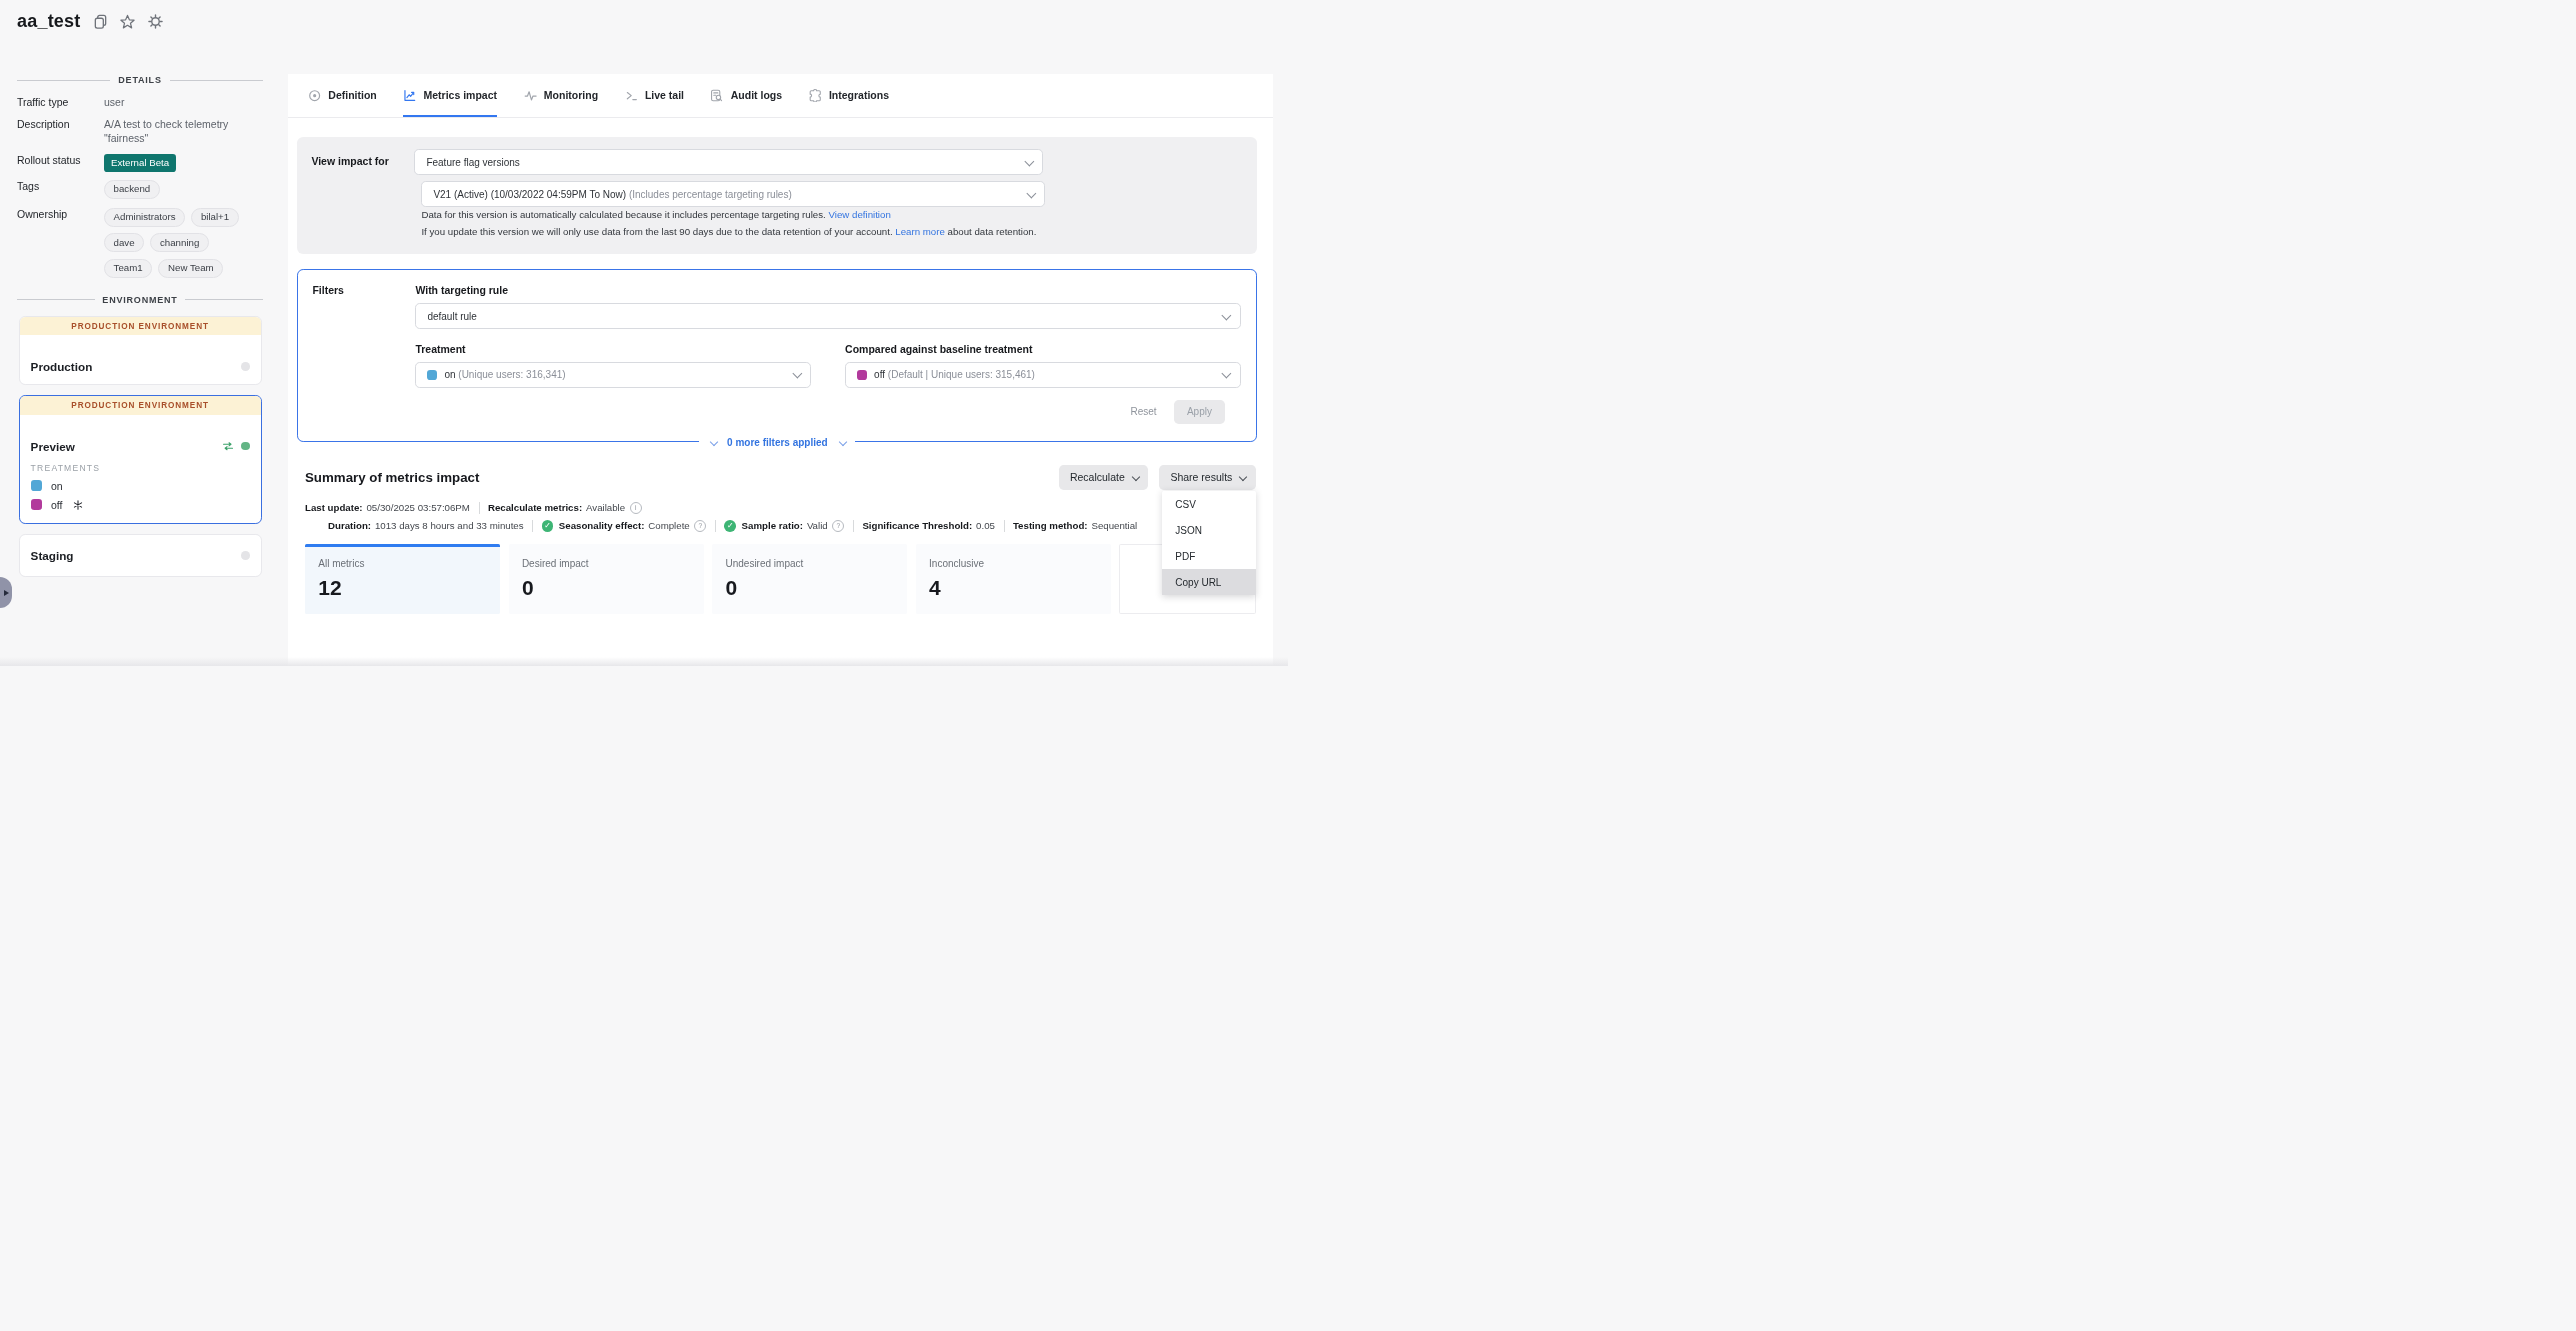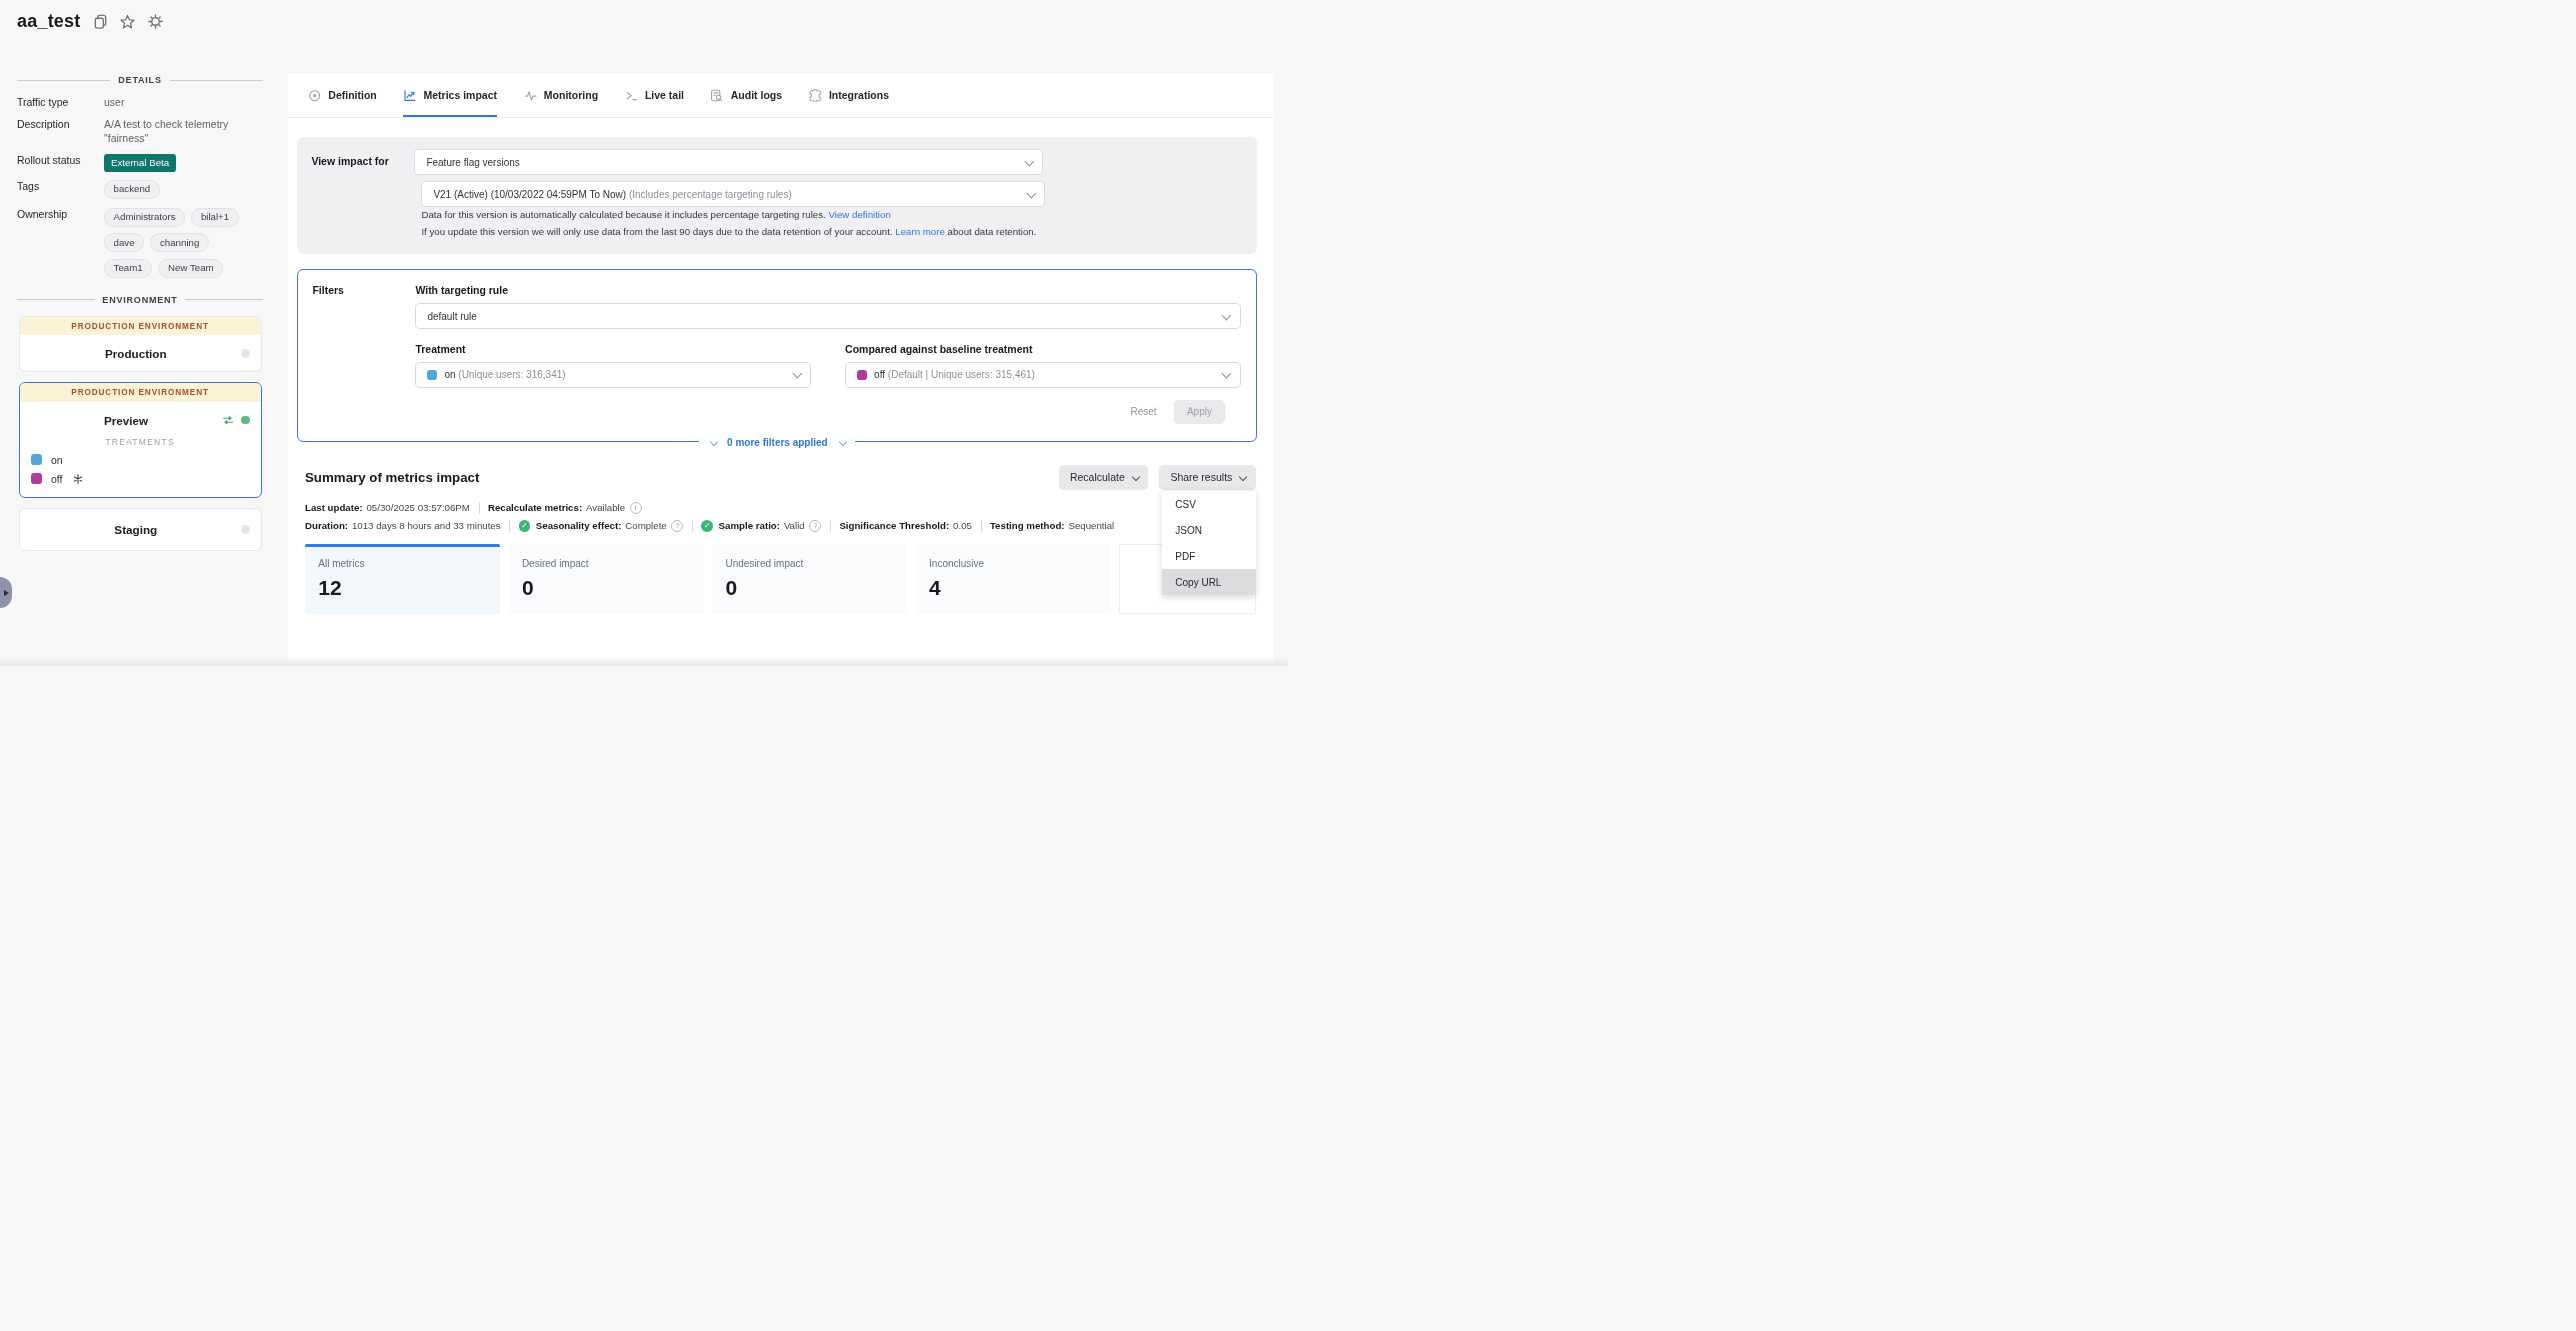--- a/index.html
+++ b/index.html
@@ -25,21 +25,21 @@
          padding:2.3px 7px;border-radius:3.1px;}
   .pills{display:flex;flex-wrap:wrap;gap:6.2px;width:156px;}
   .pill{background:#f0f0f2;border:0.8px solid #e2e2e6;border-radius:10px;
         font-size:9.7px;color:#3a3e45;padding:2.3px 8.6px;white-space:nowrap;}
 
   .env-card{background:#fff;border:0.8px solid #e8e8ec;border-radius:6.2px;margin:0 0 10px 1.6px;
             width:241px;overflow:hidden;cursor:pointer;}
   .env-card.selected{border:1.2px solid #3a6fe0;}
   .env-banner{background:#fcf2d5;color:#a84f2a;font-size:8.2px;font-weight:bold;
               letter-spacing:0.9px;text-align:center;padding:4.7px 0;}
-  .env-body{padding:12px 11px 11px 11px;text-align:center;}
+  .env-body{padding:25px 11px 11px 11px;}
   .env-name-row{display:flex;align-items:center;}
   .env-name{font-size:11.7px;font-weight:bold;color:#1b1e23;flex:1;}
   .dot{width:8.6px;height:8.6px;border-radius:50%;background:#e4e4e7;flex:none;}
   .dot.green{background:#63b585;}
   .swap{width:12.5px;height:12.5px;margin-right:7px;}
   .treat-label{font-size:8.6px;letter-spacing:1.2px;color:#9aa0a7;margin:10px 0 7px 0;}
   .treat-row{display:flex;align-items:center;gap:8.6px;margin-bottom:7px;font-size:10.5px;color:#2b2f35;}
   .sq{width:11.7px;height:11.7px;border-radius:3.1px;flex:none;}
   .ast{width:10px;height:10px;margin-left:1.6px;}
 
@@ -395,21 +395,21 @@
 
       <div class="stats">
         <b>Last update:</b>
           <span>05/30/2025 03:57:06PM</span>
         <span class="sep"></span>
         <b>Recalculate metrics:</b>
           <span>Available</span>
         <span class="ic-info">i</span>
       </div>
 
-      <div class="stats" style="margin-top:6.2px;">
+      <div class="stats" style="margin-top:6.2px;margin-left:23px;">
         <b>Duration:</b>
           <span>1013 days 8 hours and 33 minutes</span>
         <span class="sep"></span>
         <span class="ic-check">✓</span>
         <b>Seasonality effect:</b>
           <span>Complete</span>
         <span class="ic-info">?</span>
         <span class="sep"></span>
         <span class="ic-check">✓</span>
         <b>Sample ratio:</b>

